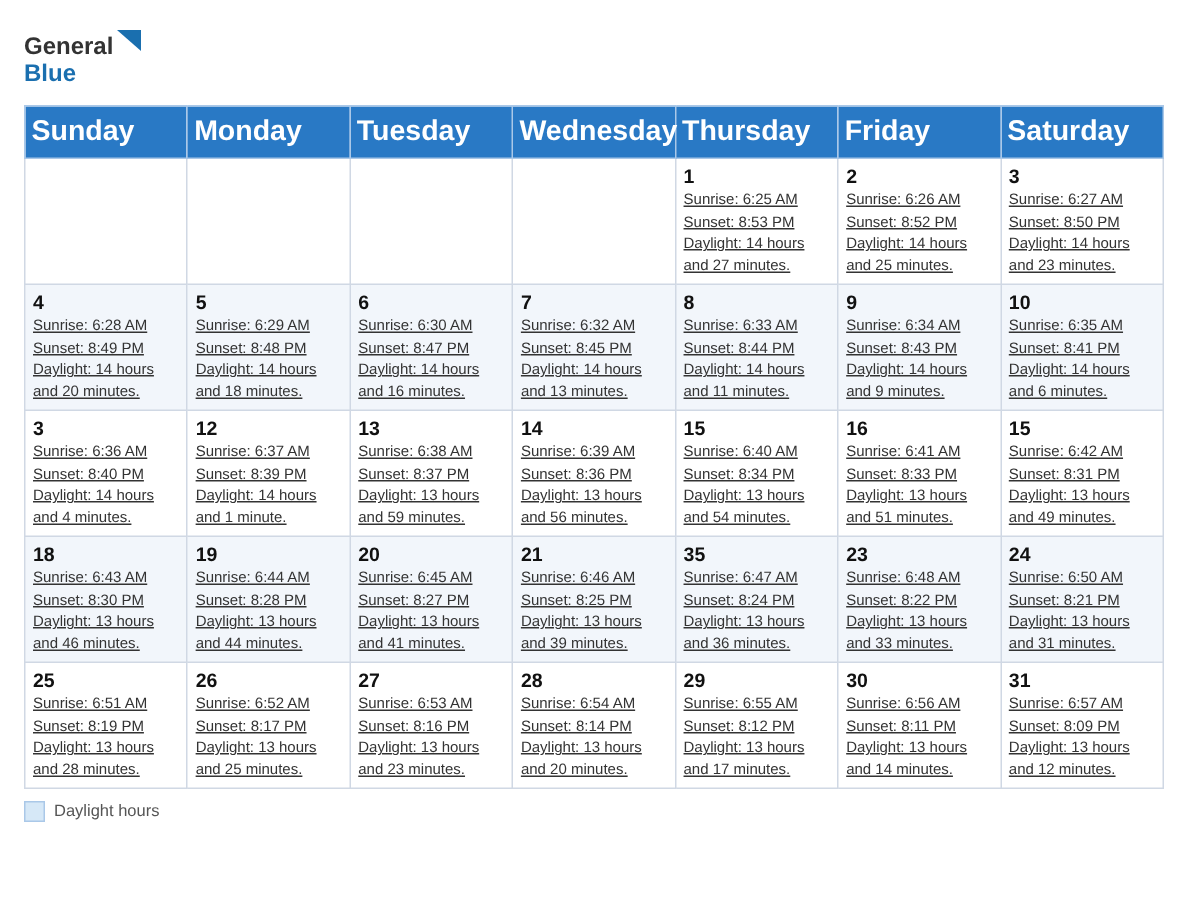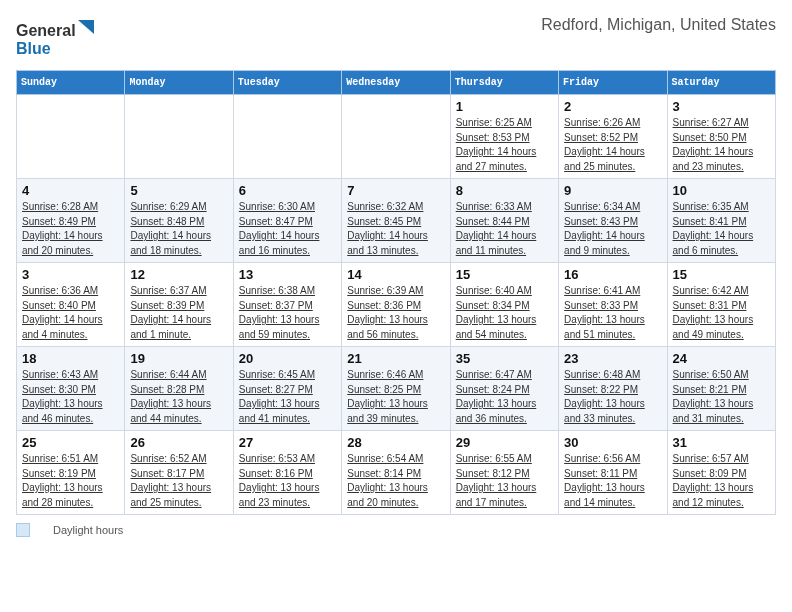--- a/index.html
+++ b/index.html
@@ -36,26 +36,25 @@
       color: #555;
     }
     table {
       width: 100%;
       border-collapse: collapse;
       table-layout: fixed;
     }
     thead th {
       background-color: #2979c5;
       color: #fff;
-      font-size: 10px;
+      font-size: 19px;
       font-weight: bold;
       padding: 6px 4px;
       text-align: left;
       border: 1px solid #aac8e8;
-      font-family: Liberation Mono, monospace;
     }
     tbody td {
       vertical-align: top;
       font-size: 10.5px;
       color: #222;
       padding: 4px 5px;
       border: 1px solid #d0d8e4;
       height: 80px;
       background: #fff;
     }
@@ -74,21 +73,21 @@
       font-size: 10px;
       line-height: 1.45;
       text-decoration: underline;
     }
     .legend {
       margin-top: 8px;
       font-size: 11px;
       color: #555;
       display: flex;
       align-items: center;
-      gap: 23px;
+      gap: 6px;
     }
     .legend-box {
       width: 14px;
       height: 14px;
       background: #d6e8f7;
       border: 1px solid #aac8e8;
       display: inline-block;
     }
   </style>
 </head>
@@ -98,21 +97,20 @@
   <div class="logo">
     <svg width="80" height="44" viewBox="0 0 80 44">
 
       <text x="0" y="20" font-size="16" font-weight="bold" fill="#333" font-family="Arial">General</text>
       <text x="0" y="38" font-size="16" font-weight="bold" fill="#1a6faf" font-family="Arial">Blue</text>
 
       <polygon points="62,4 78,4 78,18" fill="#1a6faf"></polygon>
     </svg>
   </div>
   <div class="title-block">
-    <div class="location">Redford, Michigan, United States</div>
   </div>
 </div>
 
 <table>
   <thead>
     <tr>
     <th>Sunday</th>
         <th>Monday</th>
         <th>Tuesday</th>
         <th>Wednesday</th>

